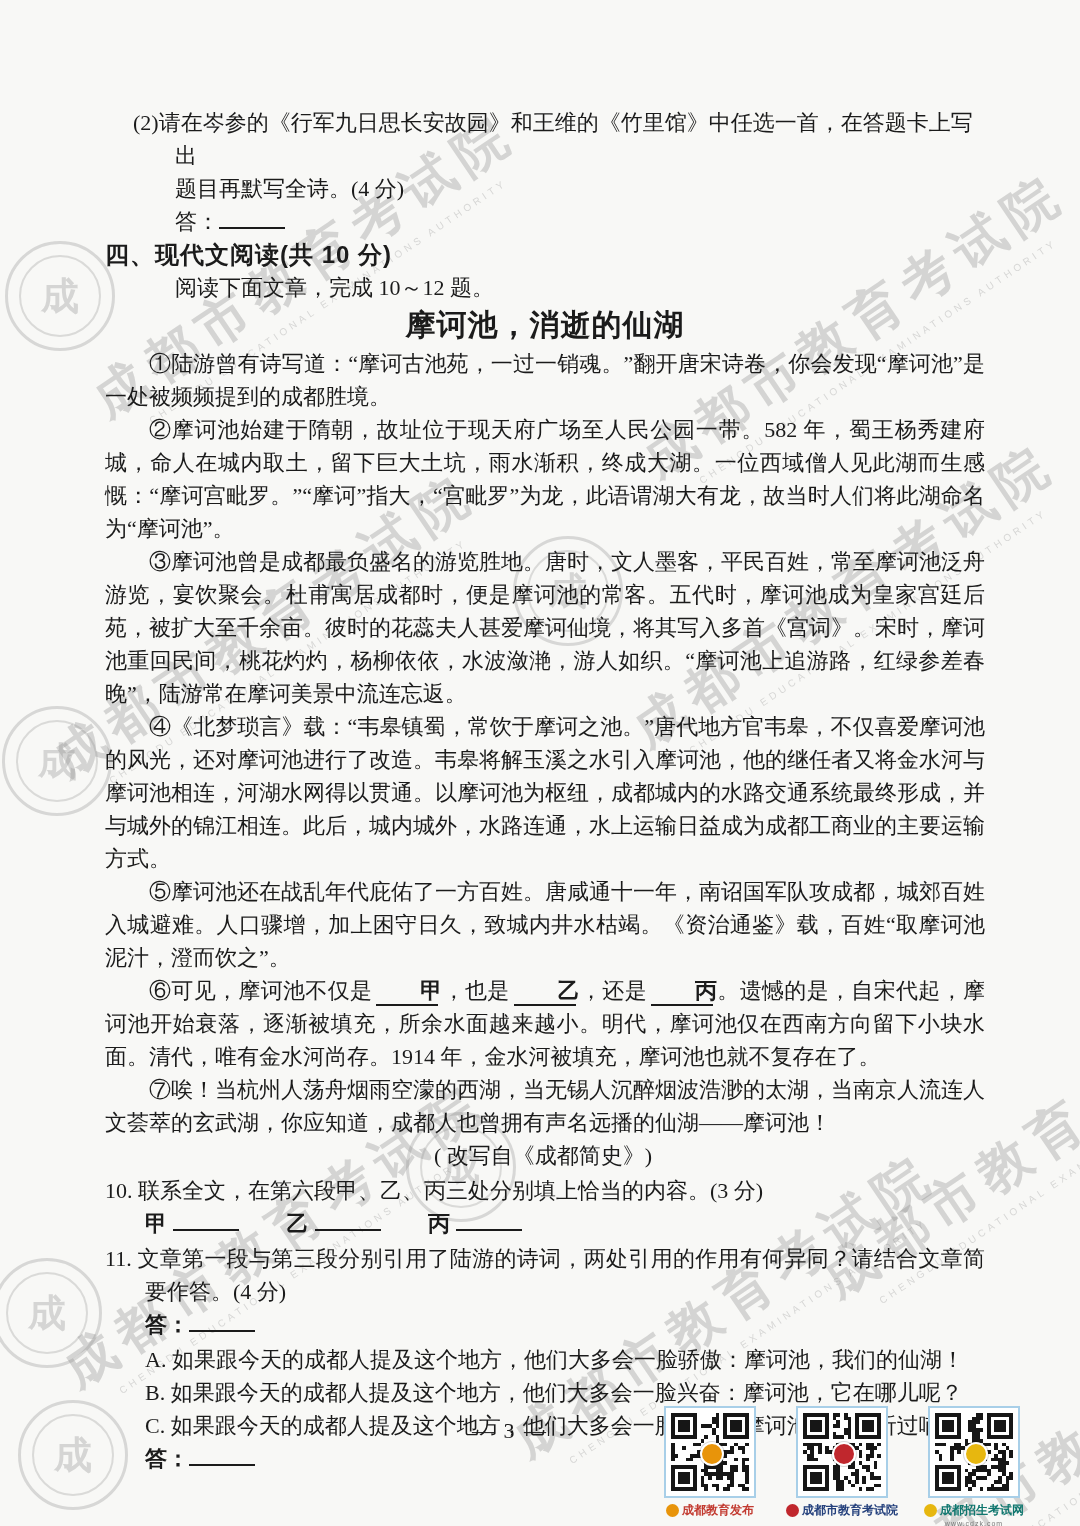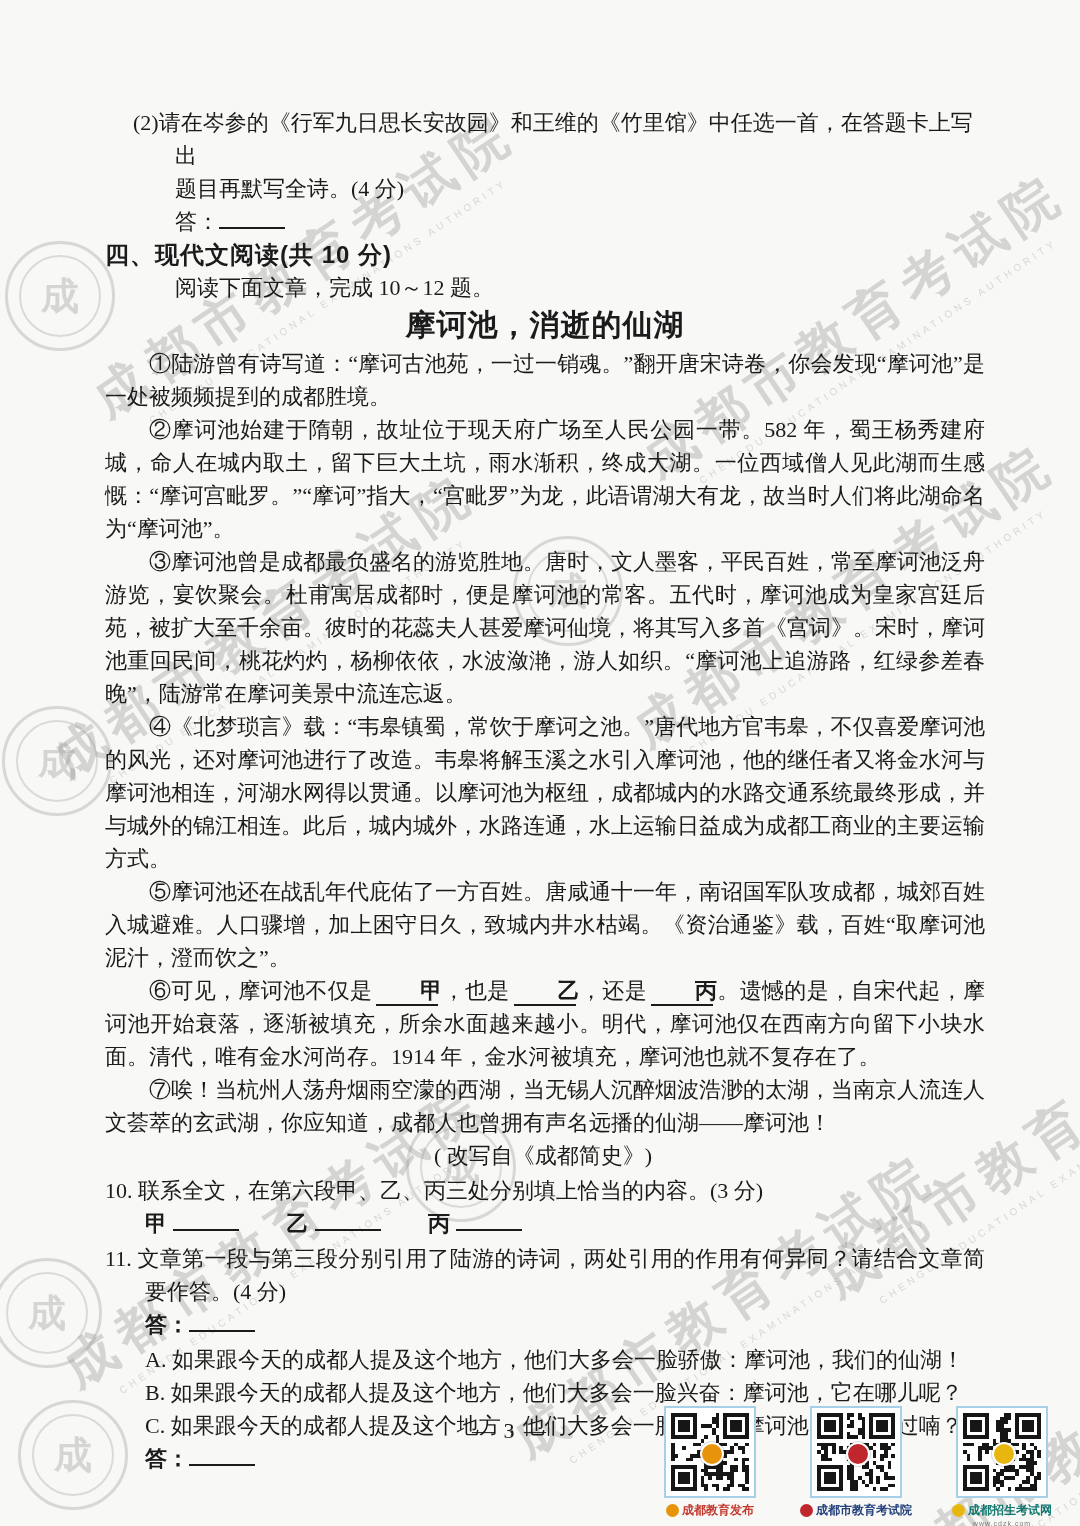--- a/index.html
+++ b/index.html
@@ -65,21 +65,21 @@
   .sub-line{margin-left:40px;font-weight:bold;}
   .blank-label{margin-right:6px;}
   .q10-gap{display:inline-block;width:42px;}
   .option-line{margin-left:40px;text-align:justify;}
   
   .page-number{
     position:absolute;z-index:2;top:1418px;left:440px;width:140px;text-align:center;
     font-size:22px;letter-spacing:2px;
   }
   .qr-row{
-    position:absolute;z-index:3;top:1406px;left:660px;display:flex;gap:46px;text-align:center;
+    position:absolute;z-index:3;top:1406px;left:660px;display:flex;gap:32px;text-align:center;
   }
   .qr-unit{display:flex;flex-direction:column;align-items:center;width:100px;}
   .qr-box{
     width:92px;height:92px;background:#ffffff;border:2px solid #a8cfe8;
     box-sizing:border-box;position:relative;padding:5px;
   }
   .qr-pattern{width:100%;height:100%;}
   .qr-pattern svg{width:100%;height:100%;display:block;}
   .qr-logo{
     position:absolute;left:50%;top:50%;width:20px;height:20px;margin:-10px 0 0 -10px;

